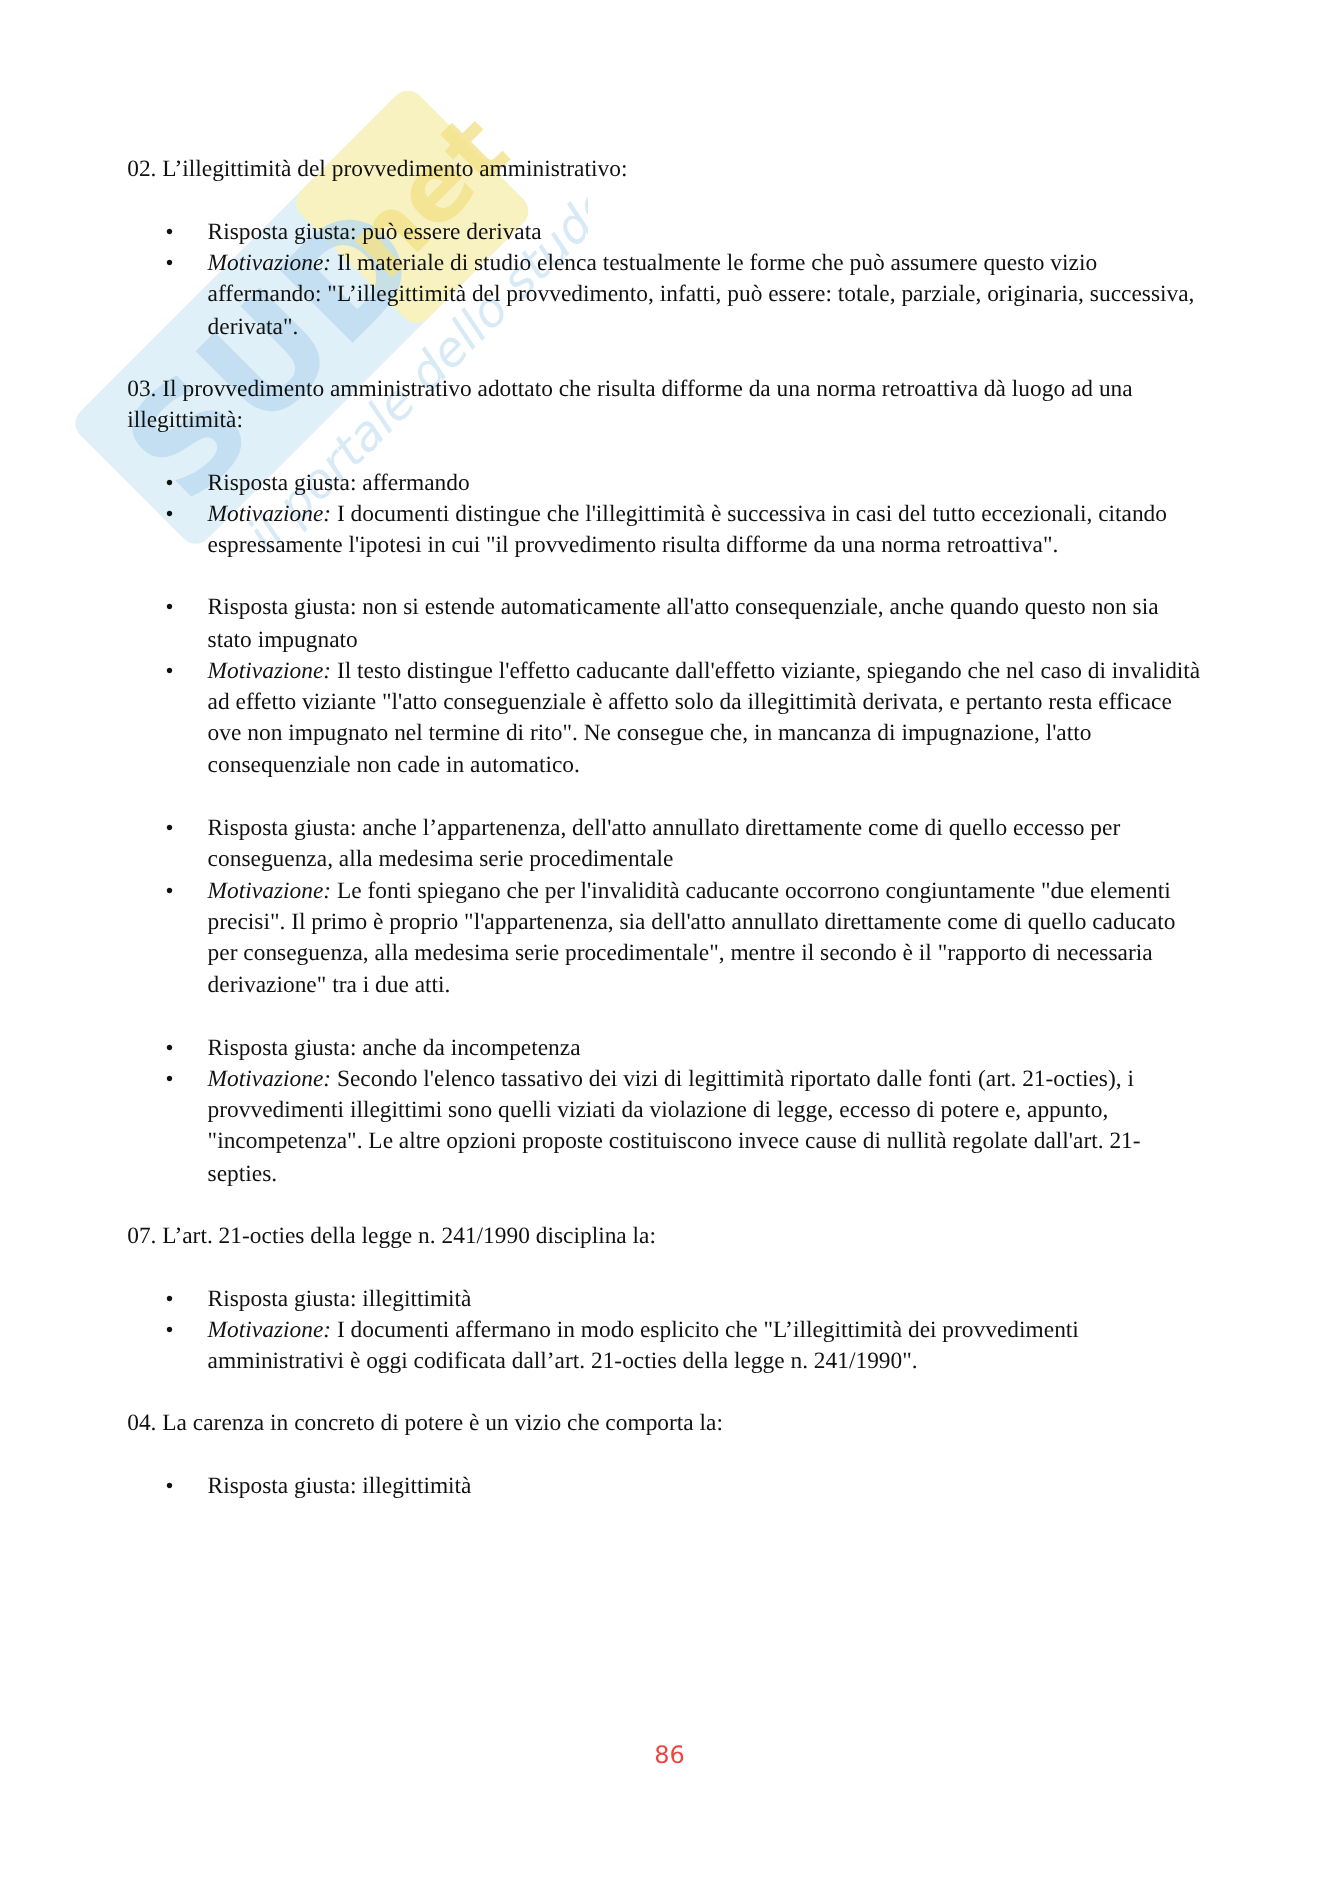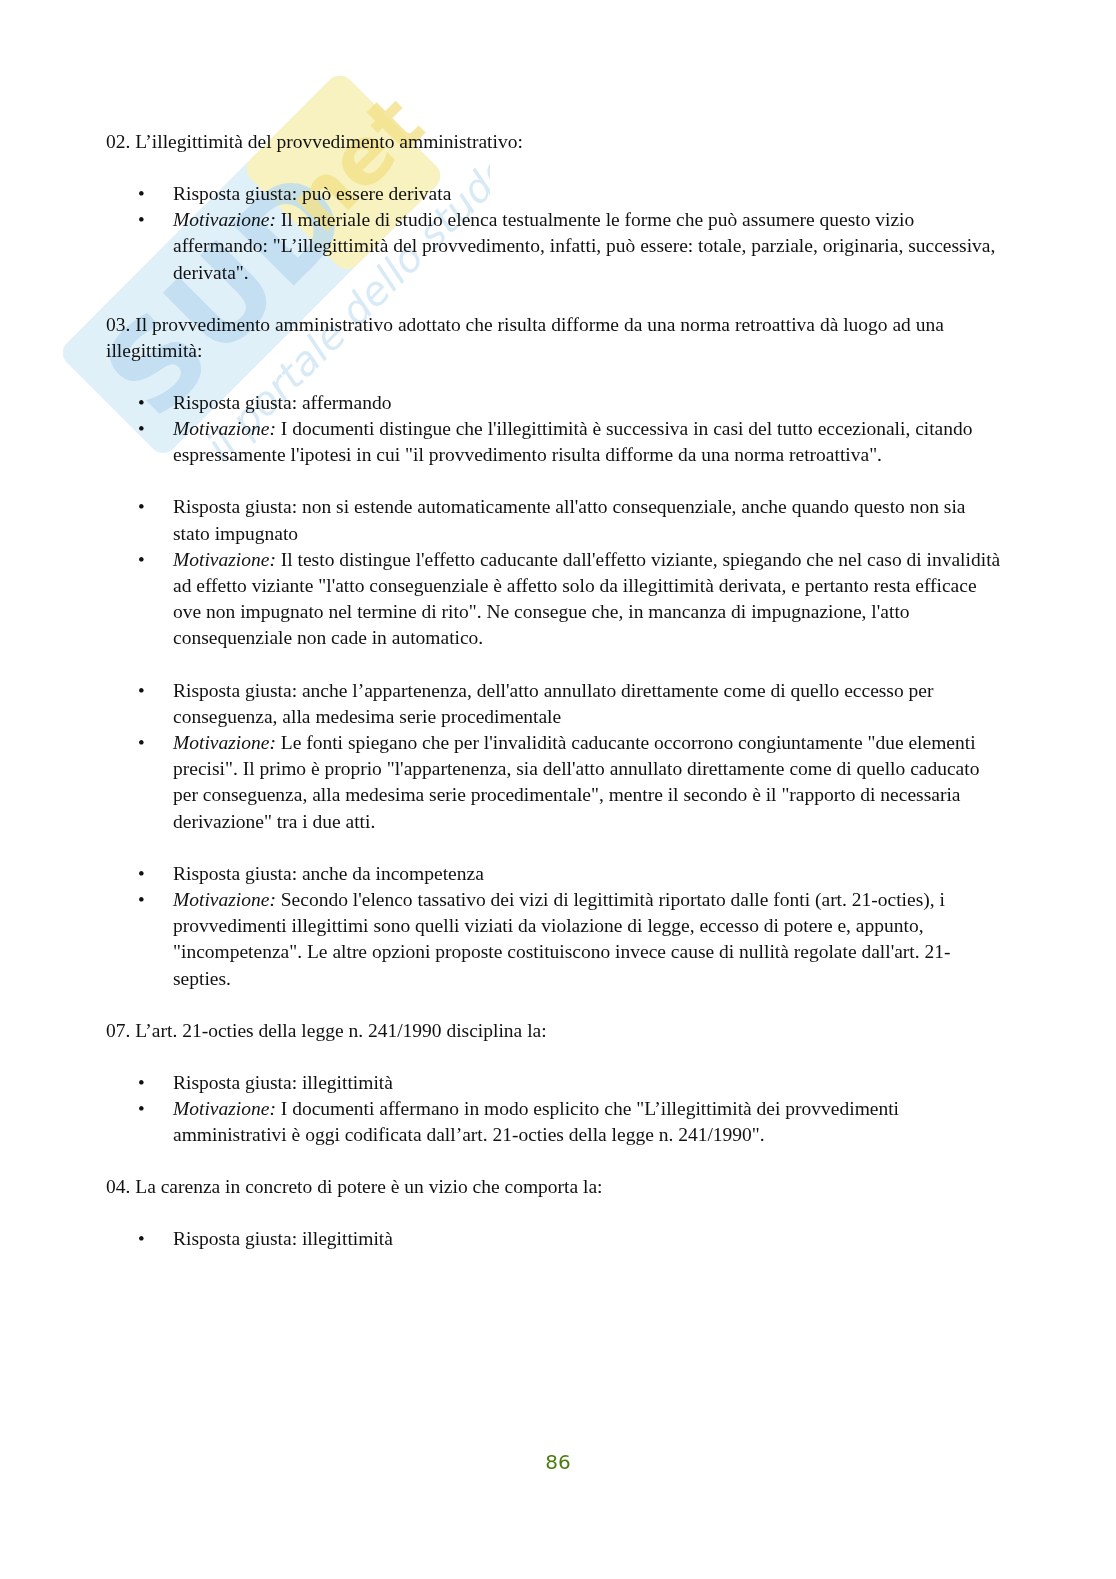--- a/index.html
+++ b/index.html
@@ -22,21 +22,21 @@
   ul.answers li {
     position: relative; padding-left: 67px; font-size: 19.5px; line-height: 26.2px;
   }
   ul.answers li .bullet {
     position: absolute; left: 32px; top: 0; font-size: 19px;
   }
   .ans { font-weight: normal; }
   .mot-label { font-style: italic; }
   .page-num {
     position: absolute; left: 0; width: 1116px; top: 1450px; text-align: center;
-    font-family: "DejaVu Sans", sans-serif; font-size: 20px; color: #4d7c0f;
+    font-family: "DejaVu Sans", sans-serif; font-size: 20px; color: #ef4444;
   }
 </style>
 </head>
 <body>
 
 <div class="watermark">
   <svg width="470" height="470" viewBox="0 0 470 470">
     <g transform="rotate(-45 235 235)">
       <rect x="40" y="150" width="400" height="150" rx="14" fill="#d6ebf7" opacity="0.75"></rect>
       <rect x="300" y="150" width="140" height="150" rx="14" fill="#fcf3b0" opacity="0.8"></rect>

